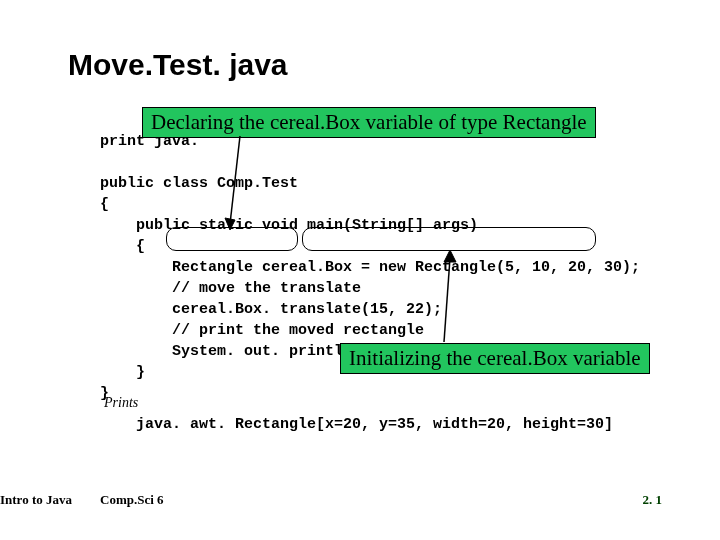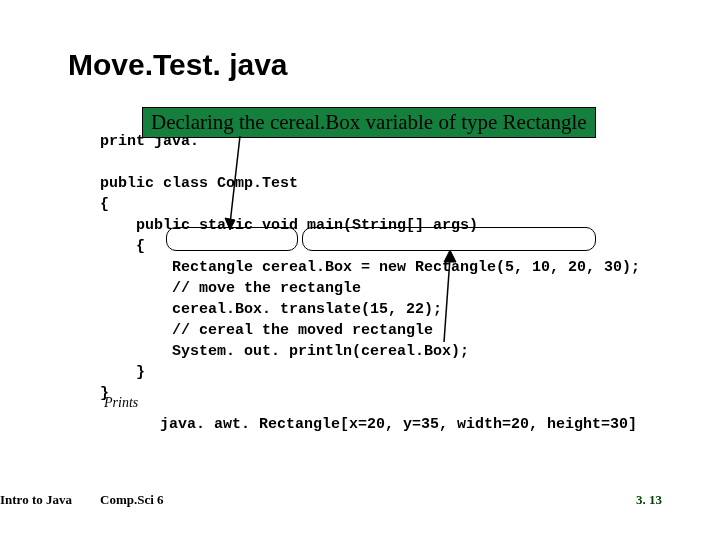--- a/index.html
+++ b/index.html
@@ -35,21 +35,21 @@
     font-family: "Courier New", Courier, monospace;
     font-weight: 700;
     font-size: 15px;
     line-height: 21px;
     white-space: pre;
   }
   .indent1 { padding-left: 36px; display: inline-block; }
   .indent2 { padding-left: 72px; display: inline-block; }
   .callout {
     position: absolute;
-    background: #15803d;
+    background: #22c55e;
     border: 1.5px solid #000;
     font-family: "Times New Roman", Times, serif;
     font-size: 21px;
     padding: 2px 8px 3px 8px;
     line-height: 24px;
     box-sizing: border-box;
   }
   #callout1 { left: 142px; top: 107px; }
   #callout2 { left: 340px; top: 343px; }
   .ovalbox {
@@ -74,21 +74,20 @@
     font-size: 14px;
     margin-left: 16px;
   }
   .printsOut {
     position: absolute;
     left: 136px;
     top: 416px;
     font-family: "Courier New", Courier, monospace;
     font-weight: 700;
     font-size: 15px;
-    margin-left: 24px;
   }
   .footer {
     position: absolute;
     bottom: 28px;
     left: 0;
     width: 720px;
     font-family: "Times New Roman", Times, serif;
     font-size: 13px;
     font-weight: 700;
   }
@@ -104,44 +103,45 @@
   <div class="title">Move.Test. java</div>
 
   <div class="code">
 <span>print java.</span>
 
 <span>public class Comp.Test</span>
 <span>{</span>
 <span class="indent1">public static void main(String[] args)</span>
 <span class="indent1">{</span>
 <span class="indent2">Rectangle cereal.Box = new Rectangle(5, 10, 20, 30);</span>
-<span class="indent2">// move the rectangle</span>
+<span class="indent2">// move the translate</span>
 <span class="indent2">cereal.Box. translate(15, 22);</span>
-<span class="indent2">// cereal the moved rectangle</span>
+<span class="indent2">// print the moved rectangle</span>
 <span class="indent2">System. out. println(cereal.Box);</span>
 <span class="indent1">}</span>
 <span>}</span></div>
 
   <div id="oval1" class="ovalbox"></div>
   <div id="oval2" class="ovalbox"></div>
 
   <div id="callout1" class="callout">Declaring the cereal.Box variable of type Rectangle</div>
+  <div id="callout2" class="callout">Initializing the cereal.Box variable</div>
 
   <svg class="arrow" style="left:220px; top:136px;" width="40" height="100">
     <line x1="20" y1="0" x2="10" y2="88" stroke="#000" stroke-width="1.5"></line>
     <polygon points="10,94 5,82 15,84" fill="#000"></polygon>
   </svg>
 
   <svg class="arrow" style="left:430px; top:248px;" width="40" height="100">
     <line x1="14" y1="94" x2="20" y2="10" stroke="#000" stroke-width="1.5"></line>
     <polygon points="20,2 14,14 26,14" fill="#000"></polygon>
   </svg>
 
   <div class="prints">Prints</div>
   <div class="printsOut">java. awt. Rectangle[x=20, y=35, width=20, height=30]</div>
 
   <div class="footer">
     <span class="fl">Comp.Sci 6</span>
     <span class="fc">Intro to Java</span>
-    <span class="fr">3. 13</span>
+    <span class="fr">2. 1</span>
   </div>
 
 </div>
 
 </body></html>

